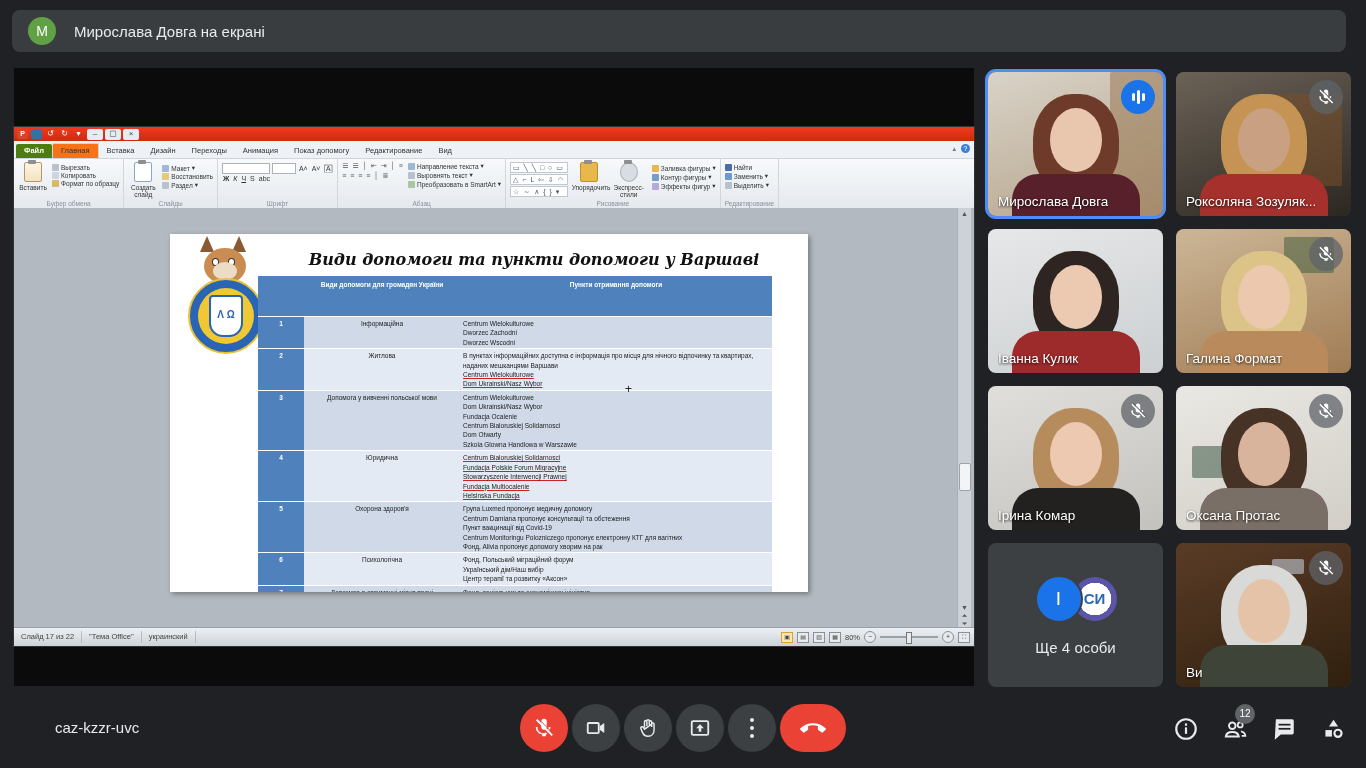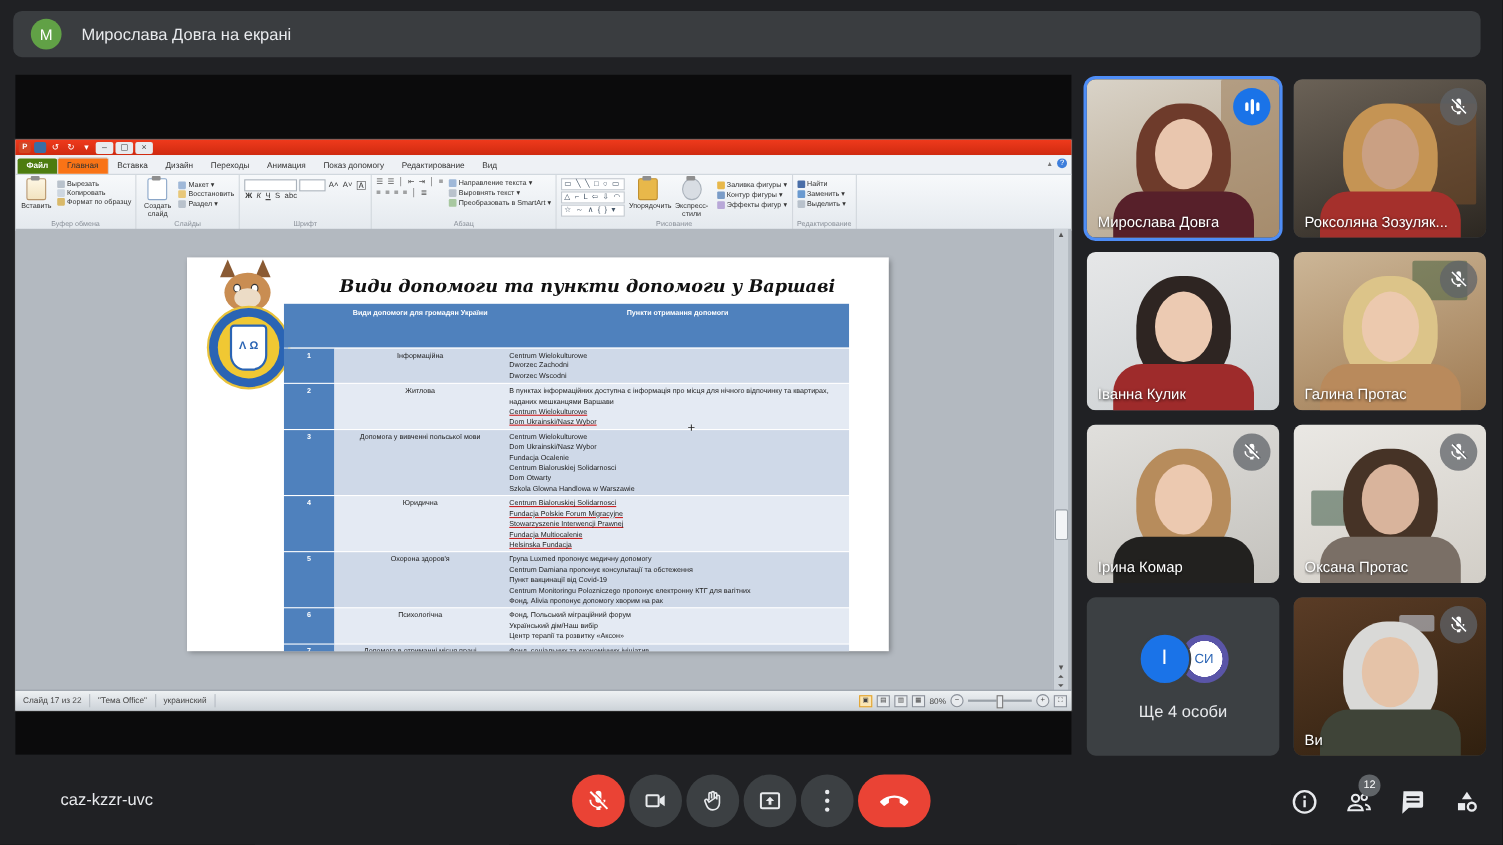--- a/index.html
+++ b/index.html
@@ -91,21 +91,21 @@
   .face{position:absolute;left:50%;transform:translateX(-50%);top:36px;width:52px;height:64px;border-radius:50%}
   .torso{position:absolute;left:50%;transform:translateX(-50%);bottom:-4px;width:128px;height:46px;border-radius:26px 26px 0 0}
   .frame{position:absolute;opacity:.55;border-radius:2px}
   .pname{position:absolute;left:10px;bottom:7px;color:#fff;font-size:13.5px;font-weight:500;max-width:152px;overflow:hidden;text-overflow:ellipsis;white-space:nowrap;text-shadow:0 1px 3px rgba(0,0,0,.9)}
   .micoff{position:absolute;top:8px;right:8px;width:34px;height:34px;border-radius:50%;background:rgba(95,99,104,.75);display:flex;align-items:center;justify-content:center}
   .audio{position:absolute;top:8px;right:8px;width:34px;height:34px;border-radius:50%;background:#1a73e8;display:flex;align-items:center;justify-content:center;gap:2px}
   .audio i{display:block;width:3px;background:#fff;border-radius:2px}
   .ovw{position:absolute;inset:0;display:flex;flex-direction:column;align-items:center;justify-content:center;gap:16px}
   .avs{display:flex;align-items:center}
   .av1{width:44px;height:44px;border-radius:50%;background:#1a73e8;color:#fff;font-size:19px;display:flex;align-items:center;justify-content:center;z-index:2;border:2px solid #3c4043}
-  .av2{width:44px;height:44px;border-radius:50%;background:radial-gradient(circle at 50% 50%,#fff 0 52%,#5a55a8 53% 72%,#cfd2e8 73%);margin-left:-10px;display:flex;align-items:center;justify-content:center;font-size:12px;color:#2a64b4;font-weight:normal}
+  .av2{width:44px;height:44px;border-radius:50%;background:radial-gradient(circle at 50% 50%,#fff 0 52%,#5a55a8 53% 72%,#cfd2e8 73%);margin-left:-10px;display:flex;align-items:center;justify-content:center;font-size:15px;color:#2a64b4;font-weight:bold}
   .ovtext{color:#e8eaed;font-size:15px}
   
   .mcode{position:absolute;left:55px;top:719px;color:#e8eaed;font-size:15px}
   .controls{position:absolute;left:50%;transform:translateX(-50%);top:704px;display:flex;gap:4px;align-items:center}
   .cbtn{width:48px;height:48px;border-radius:50%;background:#3c4043;display:flex;align-items:center;justify-content:center;color:#e8eaed}
   .cbtn.red{background:#ea4335}
   .endcall{width:66px;height:48px;border-radius:24px;background:#ea4335;display:flex;align-items:center;justify-content:center}
   .dots{display:flex;flex-direction:column;gap:4px}
   .dots i{width:4px;height:4px;border-radius:50%;background:#e8eaed}
   .righticons{position:absolute;right:20px;top:716px;display:flex;gap:23px;align-items:center}
@@ -411,21 +411,21 @@
       </div>
       <div class="pname">Іванна Кулик</div>
     </div>
     <div class="tile">
       <div class="photo" style="background: linear-gradient(160deg, rgb(204, 182, 151), rgb(160, 124, 84));">
         <div class="frame" style="left: 108px; top: 8px; width: 50px; height: 36px; background: rgb(70, 96, 63);"></div>
         <div class="hair" style="background: rgb(220, 196, 137);"></div>
         <div class="face" style="background: rgb(236, 201, 174);"></div>
         <div class="torso" style="background: rgb(185, 138, 92);"></div>
       </div>
-      <div class="pname">Галина Протас</div>
+      <div class="pname">Галина Формат</div>
       <div class="micoff">
         <svg width="18" height="18" viewBox="0 0 24 24">
           <path fill="#fff" d="M12 14c1.66 0 3-1.34 3-3V5a3 3 0 0 0-6 0v6c0 1.66 1.34 3 3 3z"></path>
           <path fill="#fff" d="M17 11a5 5 0 0 1-.7 2.5l1.5 1.5A7 7 0 0 0 19 11h-2zM5 11H3a8 8 0 0 0 7 7.9V21h4v-2.1c.6-.1 1.1-.2 1.6-.4l-1.6-1.6a6 6 0 0 1-9-5.9z"></path>
           <line x1="4" y1="3" x2="21" y2="20" stroke="#fff" stroke-width="2"></line>
           <line x1="5.6" y1="2" x2="22.6" y2="19" stroke="#616468" stroke-width="1.4"></line>
         </svg>
       </div>
     </div>
     <div class="tile">

